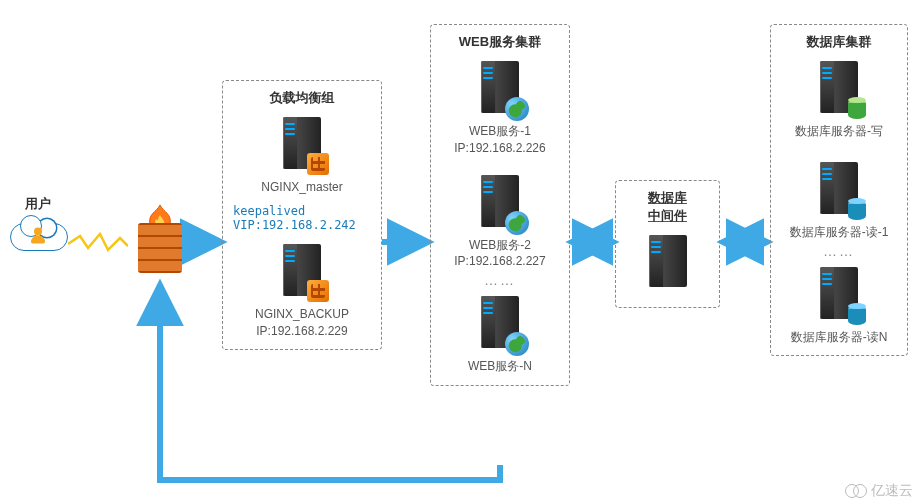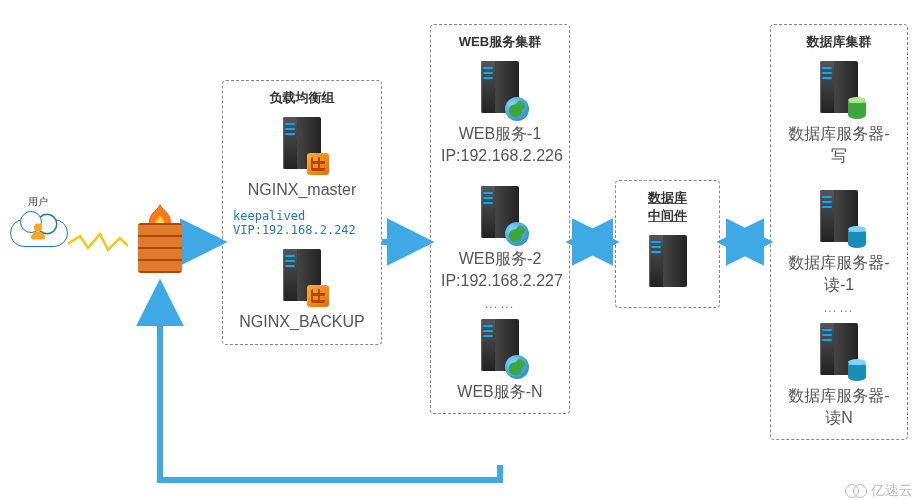--- a/index.html
+++ b/index.html
@@ -1,20 +1,20 @@
 <!DOCTYPE html>
 <html><head>
   <meta charset="utf-8">
   <style>
     * { margin: 0; padding: 0; box-sizing: border-box; }
     body { width: 923px; height: 500px; background: #fff; font-family: "Microsoft YaHei", Arial, sans-serif; font-size: 12px; color: #555; position: relative; overflow: hidden; }
     
     .dashed-box { position: absolute; border: 1.5px dashed #888; border-radius: 4px; padding: 8px 10px 10px 10px; }
     .box-title { text-align: center; font-size: 13px; font-weight: bold; color: #333; margin-bottom: 6px; }
-    .label { text-align: center; font-size: 16px; color: #555; line-height: 1.4; }
+    .label { text-align: center; font-size: 12px; color: #555; line-height: 1.4; }
     .keepalived { text-align: left; font-family: monospace; color: #1a7bb9; font-size: 12px; margin: 8px 0; }
     .dots { text-align: center; color: #888; font-size: 14px; letter-spacing: 2px; margin: 2px 0; }
 
     
     .watermark { position: absolute; right: 10px; bottom: 0; color: #bbb; font-size: 14px; display: flex; align-items: center; gap: 4px; justify-content: flex-end; }
     .wm-icon { width: 22px; height: 14px; position: relative; }
     .wm-icon::before, .wm-icon::after { content: ""; position: absolute; border: 1.5px solid #bbb; border-radius: 50%; width: 12px; height: 12px; top: 0; }
     .wm-icon::before { left: 0; }
     .wm-icon::after { left: 8px; }
 
@@ -82,21 +82,21 @@
   <line x1="612" y1="242" x2="575" y2="242" stroke="#3fa9e6" stroke-width="6" marker-end="url(#ah)"></line>
   <line x1="576" y1="242" x2="610" y2="242" stroke="#3fa9e6" stroke-width="6" marker-end="url(#ah)"></line>
 
   <line x1="766" y1="242" x2="726" y2="242" stroke="#3fa9e6" stroke-width="6" marker-end="url(#ah)"></line>
   <line x1="726" y1="242" x2="764" y2="242" stroke="#3fa9e6" stroke-width="6" marker-end="url(#ah)"></line>
 
   <polyline points="500,465 500,480 160,480 160,288" fill="none" stroke="#3fa9e6" stroke-width="6" marker-end="url(#ah)"></polyline>
 </svg>
 
 <div class="user-block">
-  <div class="label" style="font-size:10px;font-weight:normal;color:#333">用户</div>
+  <div class="label" style="font-size:13px;font-weight:bold;color:#333">用户</div>
   <div class="cloud">
     <div class="person">
         <div class="person-head"></div>
         <div class="person-body"></div>
       </div>
   </div>
 </div>
 
 <div class="lightning">
   <svg viewBox="0 0 60 24">
@@ -131,20 +131,21 @@
   </div>
   <div class="server">
     <div class="server-body"></div>
       <div class="server-front"></div>
     <div class="server-slot s1"></div>
       <div class="server-slot s2"></div>
       <div class="server-slot s3"></div>
     <div class="badge-fw"></div>
   </div>
   <div class="label">NGINX_BACKUP</div>
+  <div class="label">IP:192.168.2.229</div>
 </div>
 
 <div id="web-box" class="dashed-box">
   <div class="box-title">WEB服务集群</div>
   <div class="server">
     <div class="server-body"></div>
       <div class="server-front"></div>
     <div class="server-slot s1"></div>
       <div class="server-slot s2"></div>
       <div class="server-slot s3"></div>

